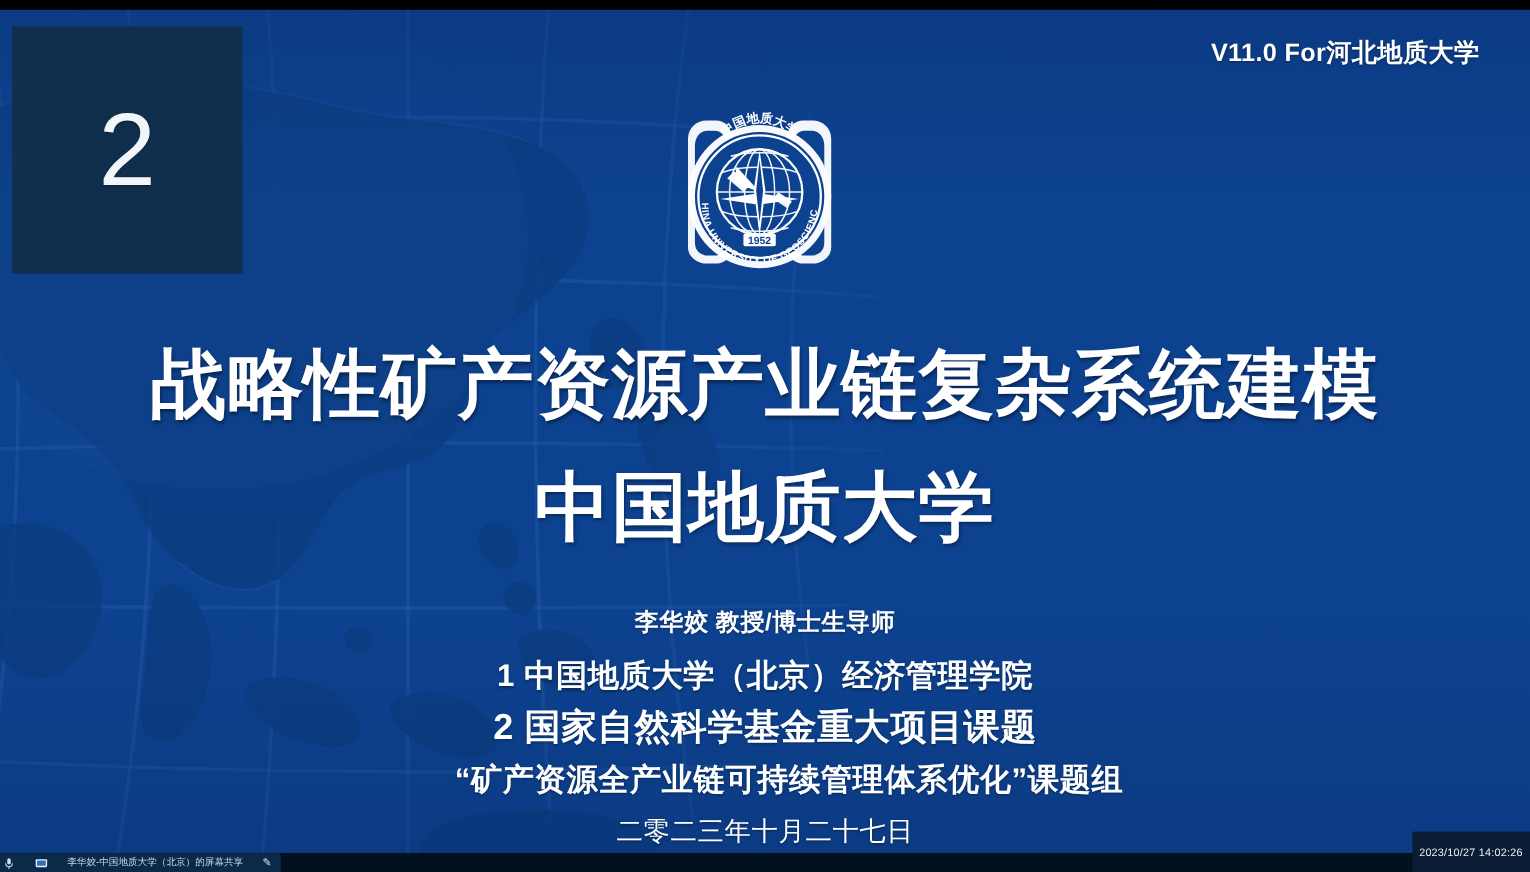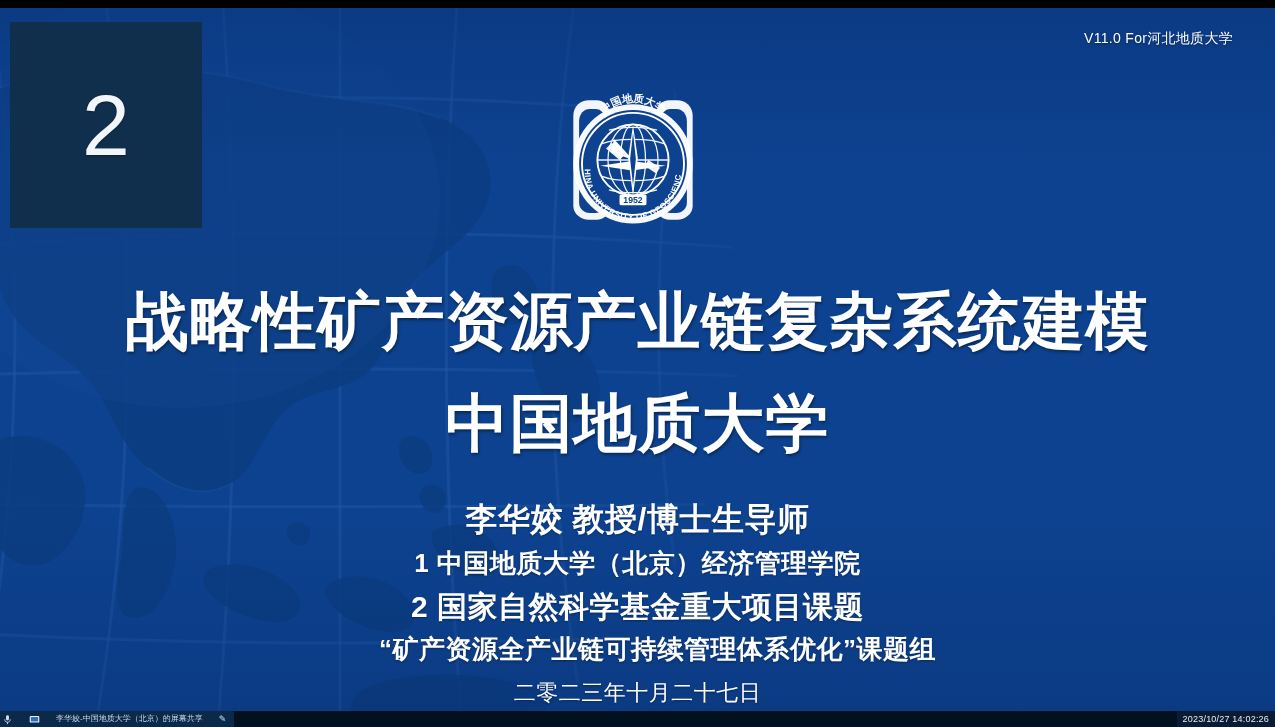--- a/index.html
+++ b/index.html
@@ -101,22 +101,22 @@
     letter-spacing: 0;
     text-shadow: 0 1px 2px rgba(0,0,0,0.35);
   }
 
   
   .version-text {
     position: absolute;
     right: 42px;
     top: 22px;
     color: #ffffff;
-    font-size: 14px;
-    font-weight: 400;
+    font-size: 21px;
+    font-weight: 700;
     letter-spacing: 0.3px;
     z-index: 12;
     text-shadow: 0 1px 2px rgba(0,0,0,0.35);
   }
 
   
   .emblem {
     position: absolute;
     left: 556px;
     top: 74px;
@@ -150,21 +150,21 @@
     position: absolute;
     left: 0;
     top: 489px;
     width: 1275px;
     text-align: center;
     z-index: 12;
     color: #ffffff;
   }
   .byline .b1 {
     display: block;
-    font-size: 32px;
+    font-size: 20px;
     font-weight: 700;
     line-height: 44px;
     letter-spacing: 0.5px;
     text-shadow: 0 1px 2px rgba(0,0,0,0.35);
   }
   .byline .b2 {
     display: block;
     font-size: 26px;
     font-weight: 700;
     line-height: 44px;
@@ -240,21 +240,21 @@
   .share-pill .pencil {
     color: #cfe0f2;
     font-size: 9px;
     line-height: 16px;
   }
 
   .timestamp {
     position: absolute;
     right: 0;
     bottom: 0;
-    height: 16px;
+    height: 34px;
     display: flex;
     align-items: center;
     padding: 0 6px;
     background: #0a1c33;
     color: #e9eef5;
     font-size: 9px;
     line-height: 16px;
     white-space: nowrap;
     z-index: 51;
     letter-spacing: 0.2px;

